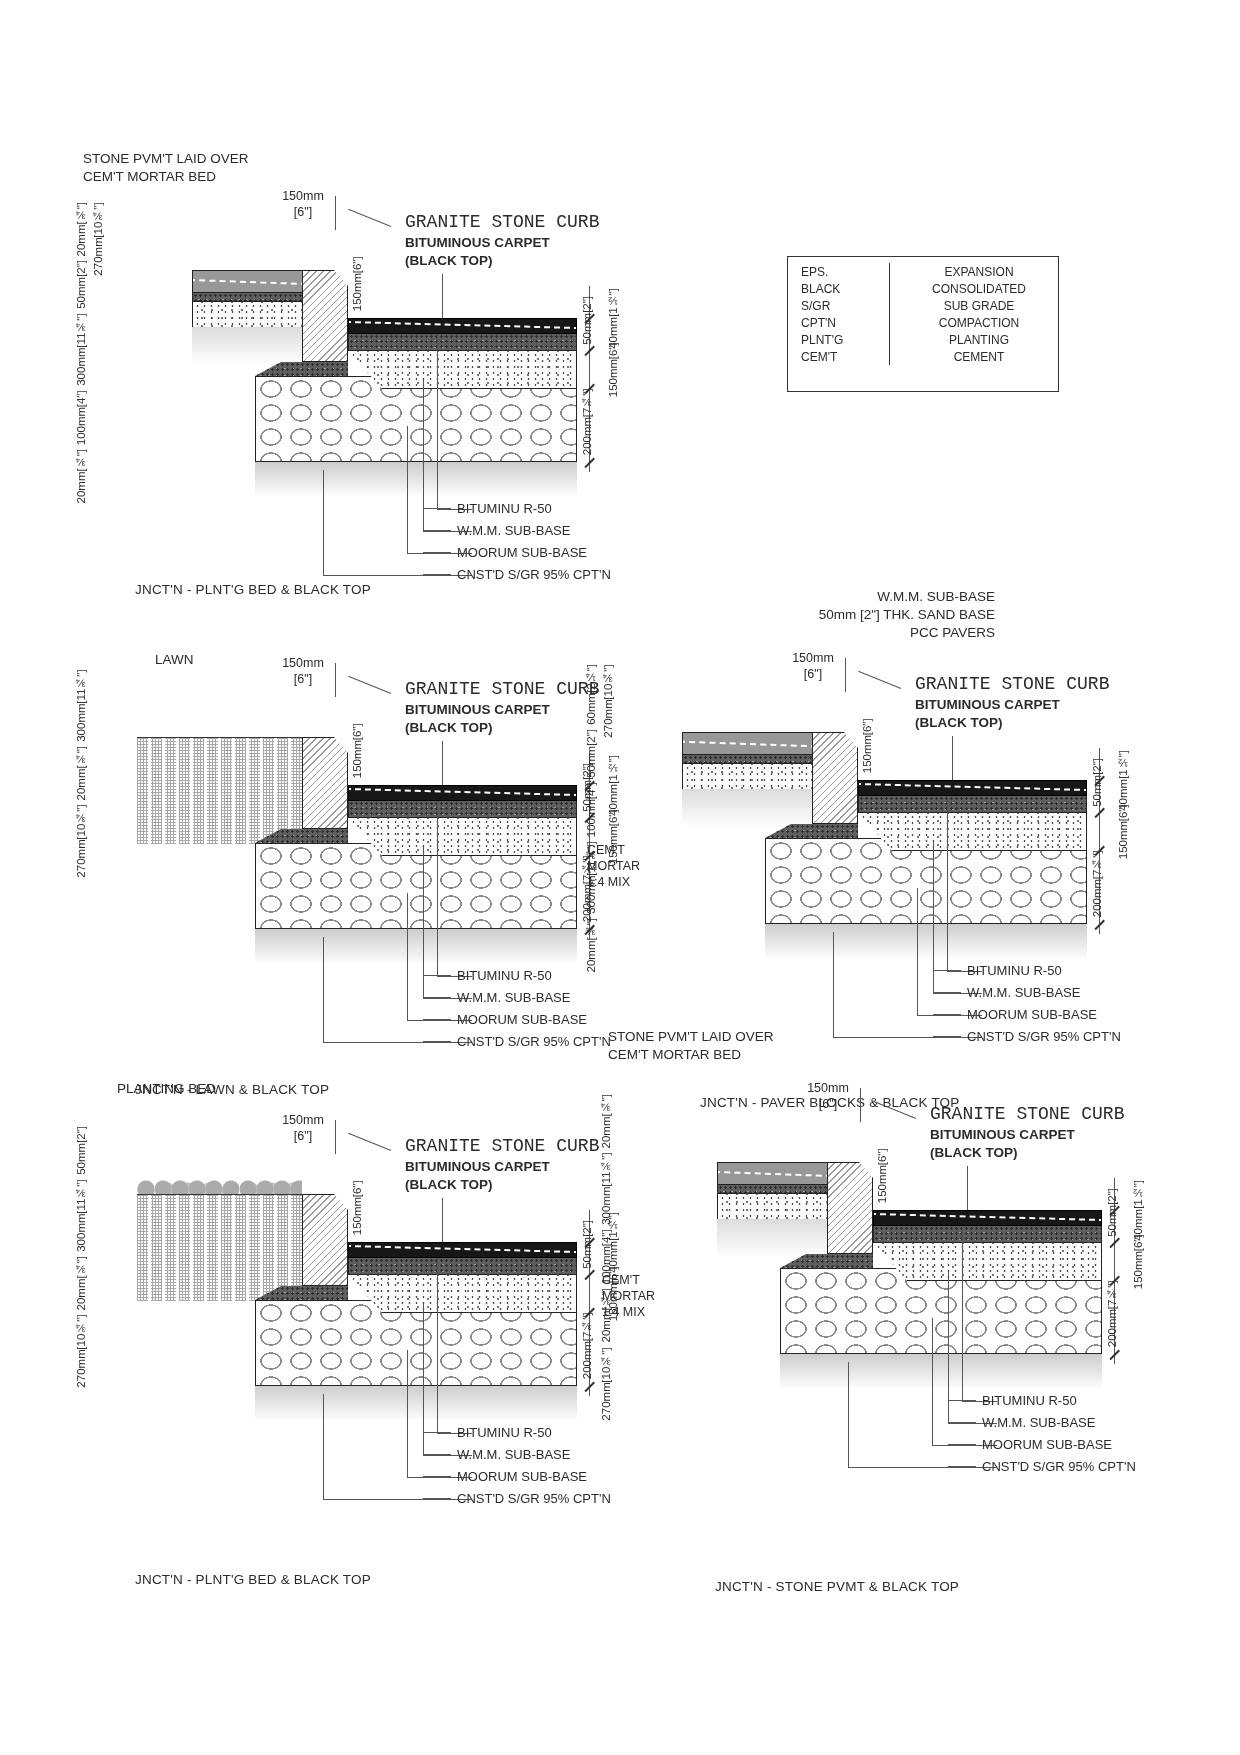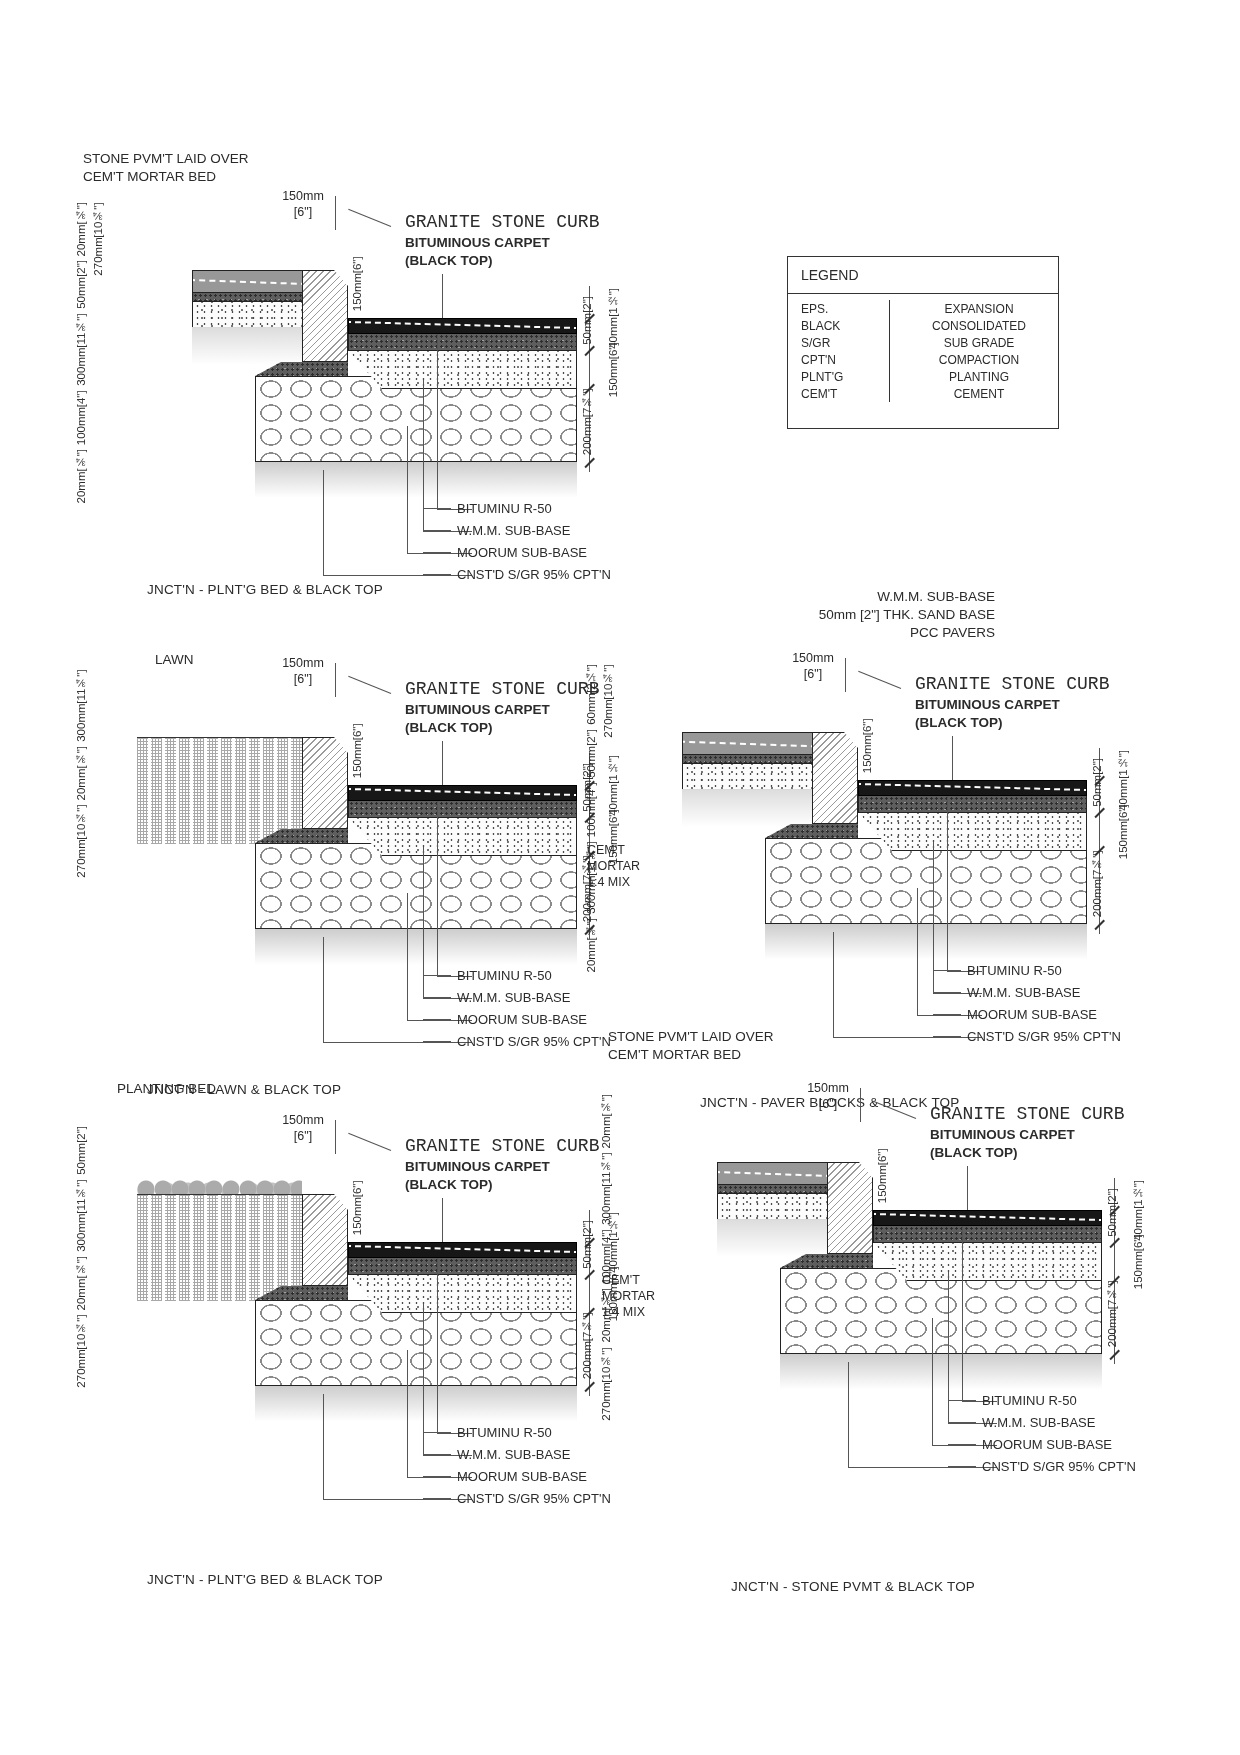--- a/index.html
+++ b/index.html
@@ -8,23 +8,23 @@
 
   
   .panel{position:absolute;width:560px;}
   .drawing{position:absolute;left:62px;top:var(--draw-top,80px);width:498px;height:300px;}
 
   .top-labels{position:absolute;left:8px;top:0;font-size:13.5px;line-height:18px;white-space:nowrap;}
   .type-lawn .top-labels{left:80px;top:16px;}
   .type-planting .top-labels{left:42px;top:12px;}
   .type-paver .top-labels{left:118px;top:0;width:292px;text-align:right;}
 
-  .detail-title{position:absolute;bottom:0;left:72px;font-size:13.5px;letter-spacing:.2px;white-space:nowrap;}
+  .detail-title{position:absolute;bottom:0;left:60px;font-size:13.5px;letter-spacing:.2px;white-space:nowrap;}
   .type-paver .detail-title{left:115px;}
-  #p5 .detail-title{left:115px;margin-left:16px;}
+  #p5 .detail-title{left:115px;}
 
   
   .lay{position:absolute;box-sizing:border-box;}
   .hatch-curb{background:repeating-linear-gradient(135deg,#ffffff 0 4px,#9a9a9a 4px 5px);
               border:1.5px solid #222;}
   .curb{left:165px;top:40px;width:46px;height:92px;
         clip-path:polygon(0 0,32px 0,100% 16px,100% 100%,0 100%);}
   .lay-stone{background:#989898;border:1px solid #222;overflow:hidden;}
   .lay-stone::after{content:"";position:absolute;left:-4px;right:-4px;top:45%;
         border-top:2px dashed #fff;transform:rotate(2deg);}
@@ -645,21 +645,20 @@
       <div class="blabel">W.M.M. SUB-BASE</div>
       <div class="blabel">MOORUM SUB-BASE</div>
       <div class="blabel">CNST'D S/GR 95% CPT'N</div>
     </div>
   </div>
 
   <div class="detail-title">JNCT'N - STONE PVMT &amp; BLACK TOP</div>
 </div>
 
   <div class="legend">
-    <div class="legend-header">LEGEND</div>
     <div class="legend-body">
       <div class="legend-abbr">EPS.</div>
       <div class="legend-full">EXPANSION</div>
       <div class="legend-abbr">BLACK</div>
       <div class="legend-full">CONSOLIDATED</div>
       <div class="legend-abbr">S/GR</div>
       <div class="legend-full">SUB GRADE</div>
       <div class="legend-abbr">CPT'N</div>
       <div class="legend-full">COMPACTION</div>
       <div class="legend-abbr">PLNT'G</div>

